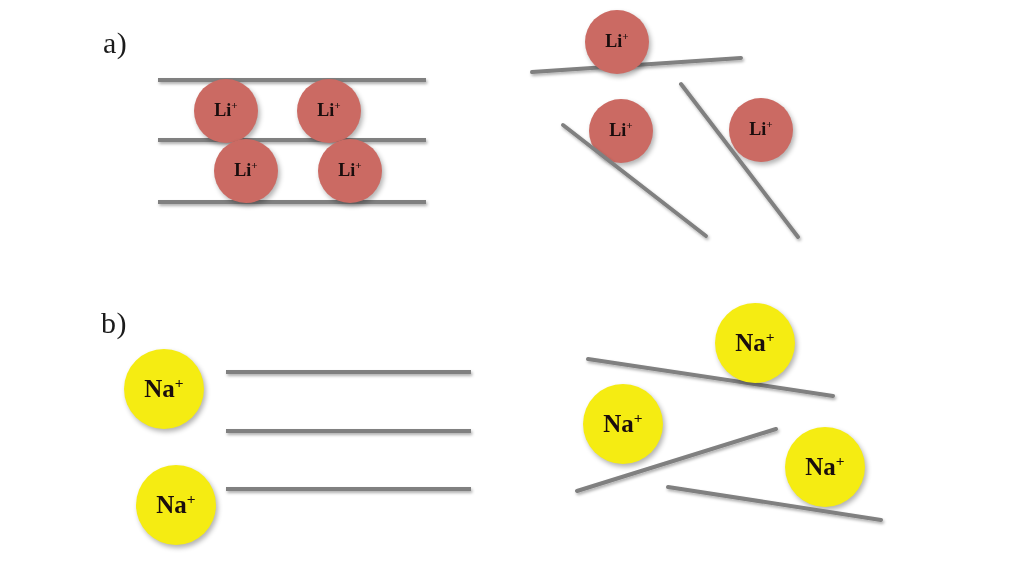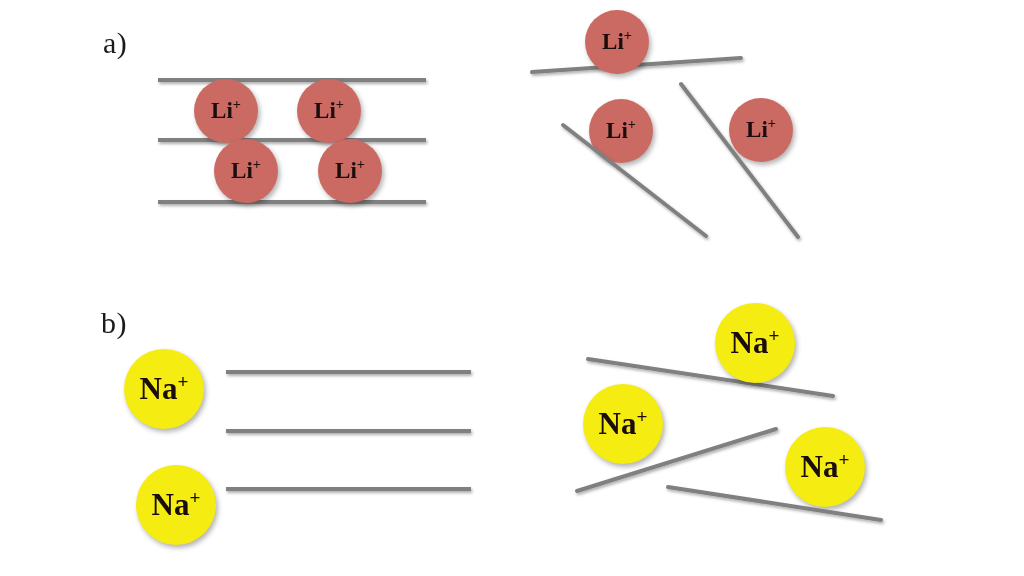--- a/index.html
+++ b/index.html
@@ -54,22 +54,22 @@
     transform: translateY(-1px);
   }
   .ion .ion-text sup {
     font-size: 0.62em;
     vertical-align: super;
     line-height: 0;
     font-weight: 700;
   }
   .ion-li { }
   .ion-na { }
-  .ion-li .ion-text { font-size: 23px; }
-  .ion-na .ion-text { font-size: 31px; }
+  .ion-li .ion-text { font-size: 18px; }
+  .ion-na .ion-text { font-size: 25px; }
 </style>
 </head>
 <body>
 
 <div id="figure" style="background: rgb(255, 255, 255);">
 
   <div class="panel-label" style="left: 103px; top: 28px; color: rgb(27, 27, 27);">a)</div>
 
   <svg class="layer" viewBox="0 0 1024 576">
     <defs>

